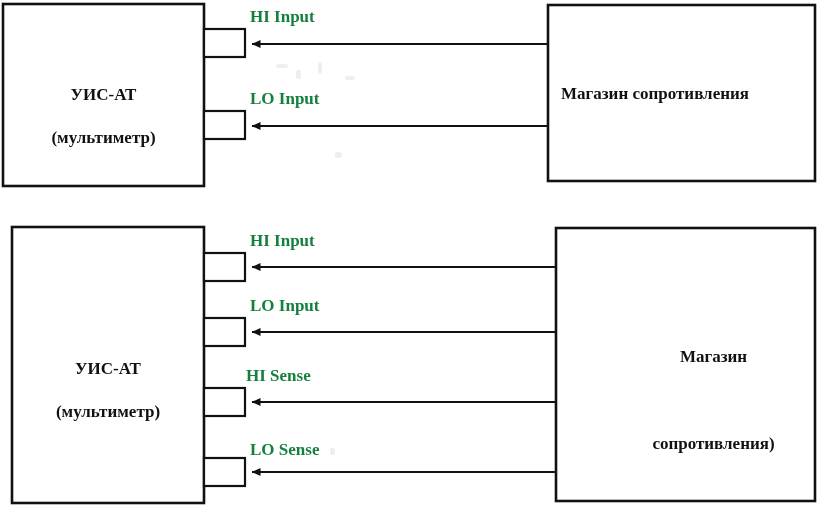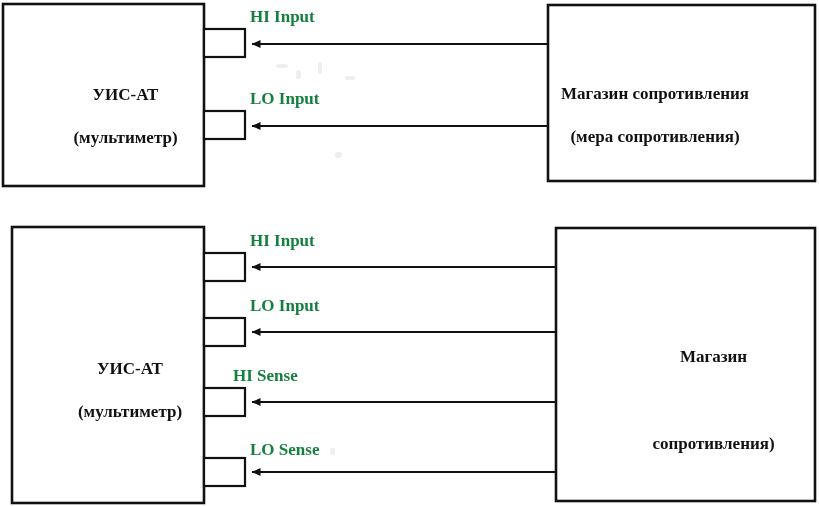--- a/index.html
+++ b/index.html
@@ -27,21 +27,20 @@
     text-align: center;
     color: #111111;
     font-weight: 700;
     line-height: 1.28;
     font-family: "Liberation Serif", "DejaVu Serif", serif;
     white-space: pre-line;
     pointer-events: none;
   }
   .device-label {
     font-size: 17px;
-    padding-left: 22px;
   }
   .source-label {
     font-size: 17px;
   }
   .terminal-label {
     position: absolute;
     color: #15803d;
     font-weight: 700;
     font-size: 17px;
     font-family: "Liberation Serif", "DejaVu Serif", serif;
@@ -99,35 +98,34 @@
     <line x1="556" y1="472" x2="252" y2="472" stroke="#111111" stroke-width="2" marker-end="url(#arrowhead)"></line>
   </svg>
 
   <div class="box-label device-label" style="left:3px; top:62px; width:201px;">
     <span>УИС-АТ</span><br>
     <span>(мультиметр)</span>
   </div>
 
   <div class="box-label source-label" style="left:548px; top:61px; width:214px;">
     <span>Магазин сопротивления</span><br>
-    <span>(мера сопротивления)</span>
   </div>
 
   <div class="terminal-label" style="left:250px; top:7px;">HI Input</div>
   <div class="terminal-label" style="left:250px; top:89px;">LO Input</div>
 
   <div class="box-label device-label" style="left:12px; top:336px; width:192px;">
     <span>УИС-АТ</span><br>
     <span>(мультиметр)</span>
   </div>
 
   <div class="box-label source-label" style="left:588px; top:324px; width:251px;">
     <span>Магазин</span><br>
     <br>
     <span>сопротивления)</span>
   </div>
 
   <div class="terminal-label" style="left:250px; top:231px;">HI Input</div>
   <div class="terminal-label" style="left:250px; top:296px;">LO Input</div>
-  <div class="terminal-label" style="left:233px; top:366px;">HI Sense</div>
+  <div class="terminal-label" style="left:246px; top:366px;">HI Sense</div>
   <div class="terminal-label" style="left:250px; top:440px;">LO Sense</div>
 
 </div>
 
 </body></html>

